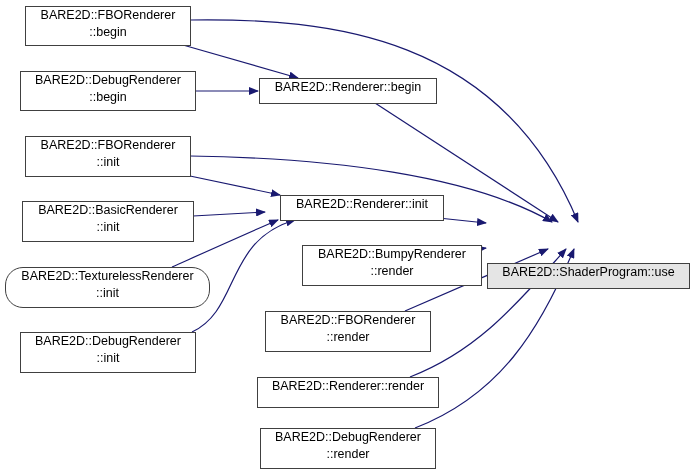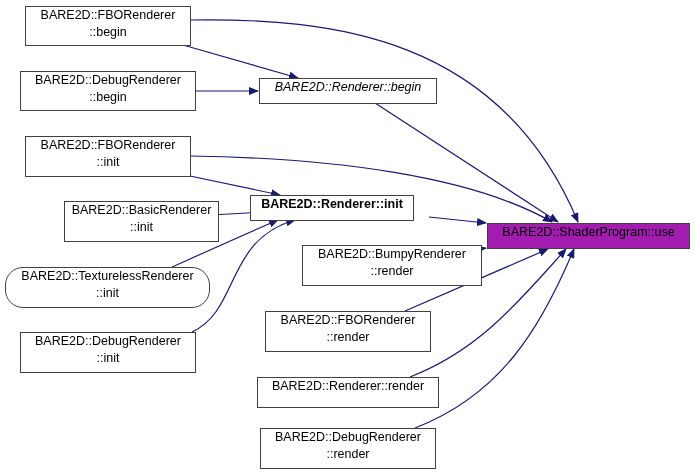--- a/index.html
+++ b/index.html
@@ -6,21 +6,21 @@
     #canvas { position: relative; width: 695px; height: 475px; overflow: hidden; background: #ffffff; }
     svg#edges { position: absolute; left: 0; top: 0; width: 695px; height: 475px; }
     .node {
       position: absolute; box-sizing: border-box;
       border: 1.5px solid #404040; background: #ffffff;
       font-family: "Liberation Sans", sans-serif; font-size: 12.5px; color: #000000;
       text-align: center; line-height: 17px;
       display: flex; flex-direction: column; justify-content: flex-start; align-items: center;
       cursor: pointer;
     }
-    .node.focus { background: #a21caf; cursor: default; }
+    .node.focus { background: #e5e5e5; cursor: default; margin-top: 40px; }
     .node span { white-space: nowrap; }
   </style>
 </head>
 <body>
 
 <div id="canvas">
   <svg id="edges" xmlns="http://www.w3.org/2000/svg">
     <defs>
       <marker id="arrow" markerWidth="10" markerHeight="8" refX="9" refY="4" orient="auto" markerUnits="userSpaceOnUse">
         <path d="M0,0 L10,4 L0,8 Z" fill="#191970"></path>
@@ -43,32 +43,32 @@
   </svg>
 
   <div class="node" style="left:25px;top:6px;width:166px;height:40px;">
     <span>BARE2D::FBORenderer</span>
     <span>::begin</span>
   </div>
   <div class="node" style="left:20px;top:71px;width:176px;height:40px;">
     <span>BARE2D::DebugRenderer</span>
     <span>::begin</span>
   </div>
-  <div class="node" style="left:259px;top:78px;width:178px;height:26px;font-style:italic;">
+  <div class="node" style="left:259px;top:78px;width:178px;height:26px;">
     <span>BARE2D::Renderer::begin</span>
   </div>
   <div class="node" style="left:25px;top:136px;width:166px;height:41px;">
     <span>BARE2D::FBORenderer</span>
     <span>::init</span>
   </div>
-  <div class="node" style="left:22px;top:201px;width:155px;height:41px;margin-left:42px;">
+  <div class="node" style="left:22px;top:201px;width:172px;height:41px;">
     <span>BARE2D::BasicRenderer</span>
     <span>::init</span>
   </div>
-  <div class="node" style="left:250px;top:195px;width:164px;height:26px;font-weight:bold;">
+  <div class="node" style="left:280px;top:195px;width:164px;height:26px;">
     <span>BARE2D::Renderer::init</span>
   </div>
   <div class="node" style="left:5px;top:267px;width:205px;height:41px;border-radius:18px;">
     <span>BARE2D::TexturelessRenderer</span>
     <span>::init</span>
   </div>
   <div class="node" style="left:20px;top:332px;width:176px;height:41px;">
     <span>BARE2D::DebugRenderer</span>
     <span>::init</span>
   </div>

